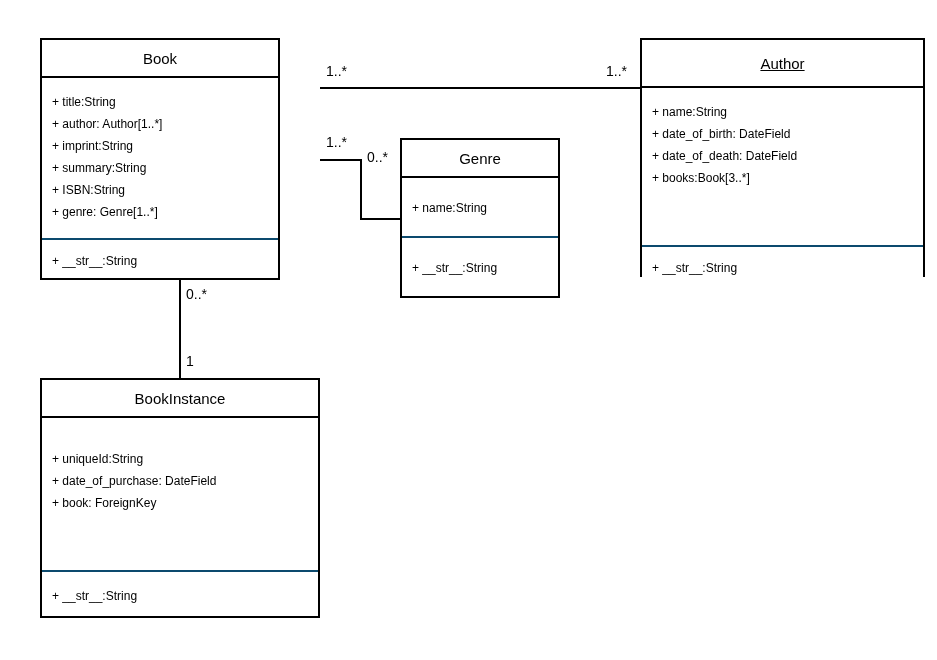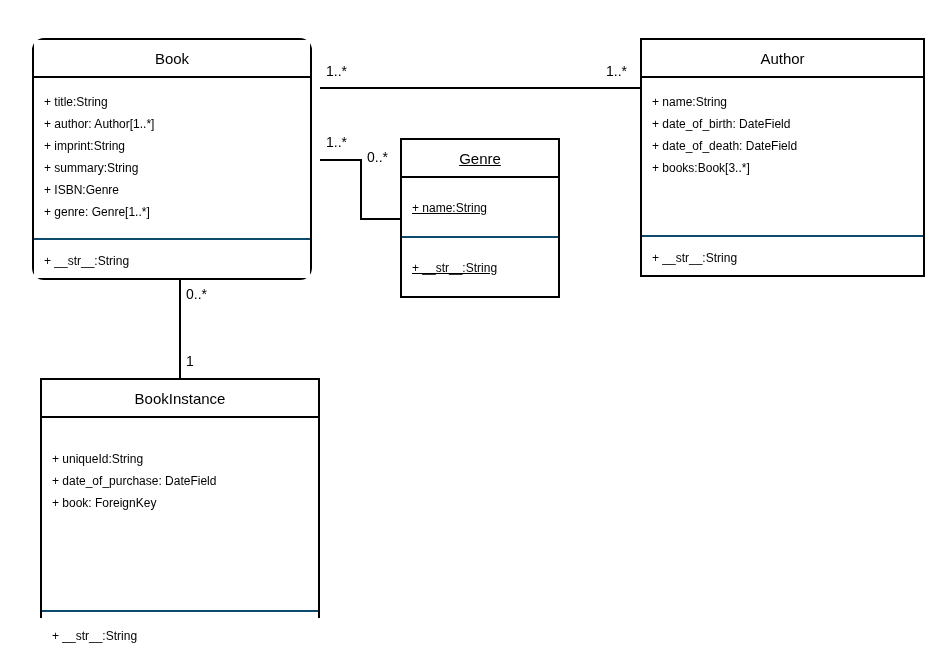--- a/index.html
+++ b/index.html
@@ -88,61 +88,61 @@
 
   <div class="mult" style="left:326px; top:64px;">1..*</div>
   <div class="mult" style="left:606px; top:64px;">1..*</div>
 
   <div class="mult" style="left:326px; top:135px;">1..*</div>
   <div class="mult" style="left:367px; top:150px;">0..*</div>
 
   <div class="mult" style="left:186px; top:287px;">0..*</div>
   <div class="mult" style="left:186px; top:354px;">1</div>
 
-  <div class="uml-class" style="left:32px; top:38px; width:280px; height:242px;border-radius:12px;">
+  <div class="uml-class" style="left:40px; top:38px; width:240px; height:242px;">
     <div class="uml-title" style="height:38px;">Book</div>
     <div class="uml-compartment" style="height:160px; padding-top:13px;">
       <div class="uml-row">+ title:String</div>
       <div class="uml-row">+ author: Author[1..*]</div>
       <div class="uml-row">+ imprint:String</div>
       <div class="uml-row">+ summary:String</div>
-      <div class="uml-row">+ ISBN:Genre</div>
+      <div class="uml-row">+ ISBN:String</div>
       <div class="uml-row">+ genre: Genre[1..*]</div>
     </div>
     <div class="uml-compartment divided" style="height:40px; padding-top:10px;">
       <div class="uml-row">+ __str__:String</div>
     </div>
   </div>
 
   <div class="uml-class" style="left:640px; top:38px; width:285px; height:239px;">
-    <div class="uml-title" style="height:38px;">Author</div>
+    <div class="uml-title" style="height:48px;text-decoration:underline;">Author</div>
     <div class="uml-compartment" style="height:157px; padding-top:13px;">
       <div class="uml-row">+ name:String</div>
       <div class="uml-row">+ date_of_birth: DateField</div>
       <div class="uml-row">+ date_of_death: DateField</div>
       <div class="uml-row">+ books:Book[3..*]</div>
     </div>
     <div class="uml-compartment divided" style="height:40px; padding-top:10px;">
       <div class="uml-row">+ __str__:String</div>
     </div>
   </div>
 
-  <div class="uml-class" style="left:400px; top:138px; width:160px; height:160px;text-decoration:underline;">
+  <div class="uml-class" style="left:400px; top:138px; width:160px; height:160px;">
     <div class="uml-title" style="height:38px;">Genre</div>
     <div class="uml-compartment" style="height:58px; padding-top:19px;">
       <div class="uml-row">+ name:String</div>
     </div>
     <div class="uml-compartment divided" style="height:60px; padding-top:19px;">
       <div class="uml-row">+ __str__:String</div>
     </div>
   </div>
 
   <div class="uml-class" style="left:40px; top:378px; width:280px; height:240px;">
     <div class="uml-title" style="height:38px;">BookInstance</div>
-    <div class="uml-compartment" style="height:192px; padding-top:30px;">
+    <div class="uml-compartment" style="height:152px; padding-top:30px;">
       <div class="uml-row">+ uniqueId:String</div>
       <div class="uml-row">+ date_of_purchase: DateField</div>
       <div class="uml-row">+ book: ForeignKey</div>
     </div>
     <div class="uml-compartment divided" style="height:46px; padding-top:13px;">
       <div class="uml-row">+ __str__:String</div>
     </div>
   </div>
 
 </div>

